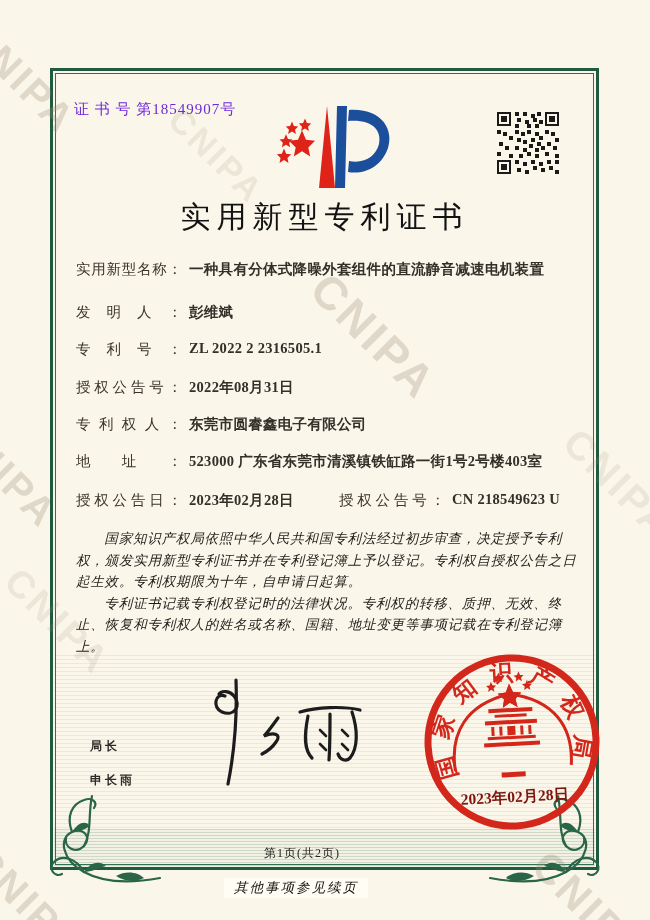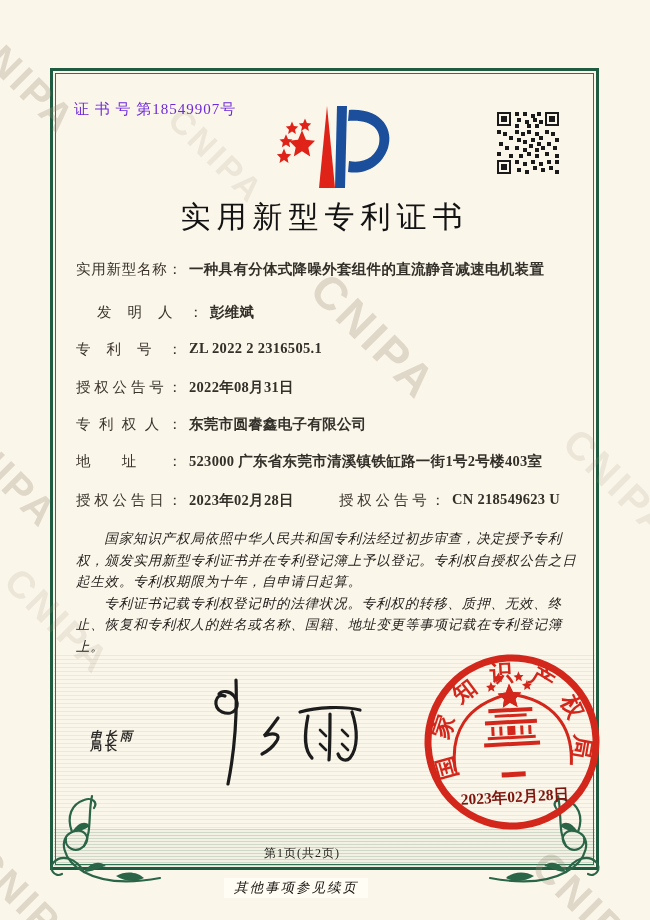--- a/index.html
+++ b/index.html
@@ -50,31 +50,31 @@
   .title{
     position:absolute;left:50px;top:197px;width:549px;z-index:3;text-align:center;
     font-size:30px;font-weight:400;letter-spacing:6px;color:#131313;
   }
   
   .row{position:absolute;left:76px;width:505px;z-index:3;display:flex;align-items:flex-start;
        font-size:14.5px;color:#3a342c;}
   .flabel{flex:0 0 106px;text-align:justify;text-align-last:justify;}
   .fvalue{flex:1;font-weight:600;padding-left:7px;letter-spacing:.3px;color:#33302a;}
   .fvalue.fixed{flex:0 0 150px;}
-  .r1{top:260px;align-items:flex-end;} .r2{top:303px;margin-left:21px;} .r3{top:340px;} .r4{top:378px;}
+  .r1{top:260px;align-items:flex-end;} .r2{top:303px;} .r3{top:340px;} .r4{top:378px;}
   .r5{top:415px;} .r6{top:452px;} .r7{top:491px;}
   
   .paras{position:absolute;left:76px;top:528px;width:502px;z-index:3;
          font-size:13.5px;line-height:21.5px;color:#201d1a;font-style:italic;letter-spacing:.8px;}
   .paras p{margin:0;text-indent:2.1em;}
   
   .role,.name{position:absolute;left:90px;z-index:3;
     font-family:"Liberation Sans","DejaVu Sans",sans-serif;
     font-weight:600;font-size:12px;letter-spacing:3px;color:#2e2c29;}
-  .role{top:738px;} .name{top:728px;font-style:italic;}
+  .role{top:738px;} .name{top:772px;}
   .sig{position:absolute;left:192px;top:674px;z-index:5;}
   .seal{position:absolute;left:420px;top:650px;z-index:6;transform:rotate(-3deg);}
   .ornament{position:absolute;z-index:4;}
   .orn-left{left:32px;top:792px;}
   .orn-right{left:488px;top:792px;transform:scaleX(-1);}
   
   .pageinfo{position:absolute;left:50px;top:845px;width:504px;z-index:3;text-align:center;
             font-size:12px;letter-spacing:1px;color:#26231f;}
   .note{position:absolute;left:0;top:878px;width:592px;z-index:3;text-align:center;}
   .note span{display:inline-block;background:#fffdf4;padding:1px 10px;font-size:13.5px;

